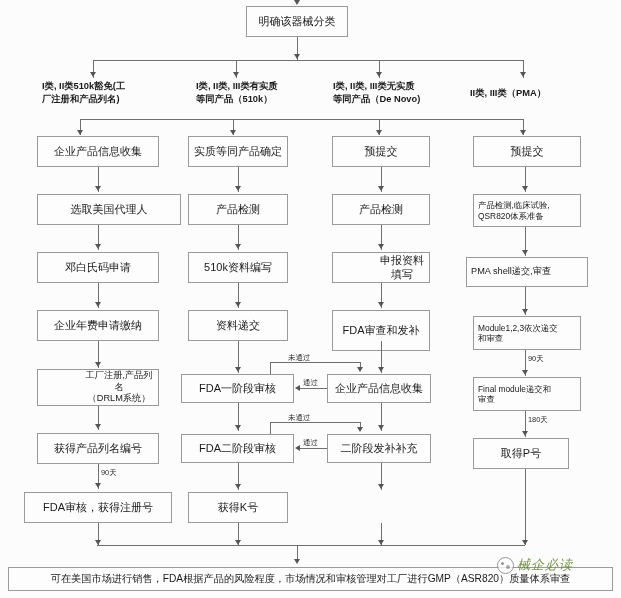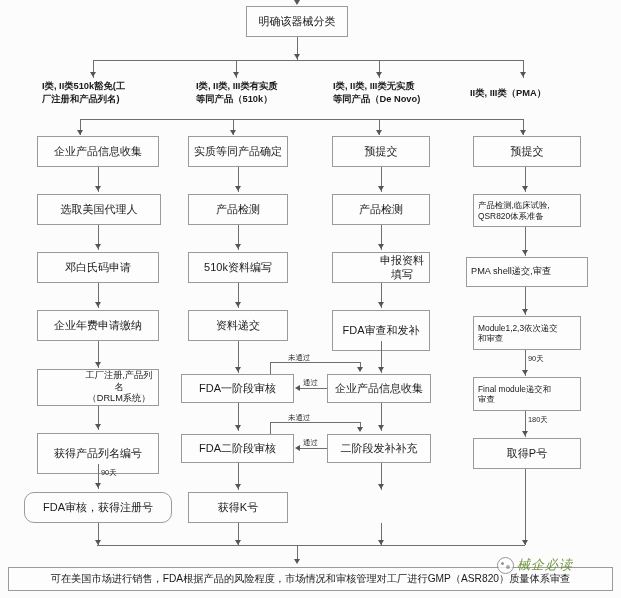--- a/index.html
+++ b/index.html
@@ -184,43 +184,43 @@
   <div class="arrow-d" style="left:230px; top:130px;"></div>
   <div class="vline" style="left:379px; top:119px; height:16px;"></div>
   <div class="arrow-d" style="left:376px; top:130px;"></div>
   <div class="vline" style="left:523px; top:119px; height:16px;"></div>
   <div class="arrow-d" style="left:520px; top:130px;"></div>
 
   <div class="node" style="left:37px; top:136px; width:122px; height:31px;">企业产品信息收集</div>
   <div class="vline" style="left:97.5px; top:167px; height:25px;"></div>
   <div class="arrow-d" style="left:94.5px; top:186px;"></div>
 
-  <div class="node" style="left:37px; top:194px; width:124px; height:31px;">选取美国代理人</div>
+  <div class="node" style="left:37px; top:194px; width:144px; height:31px;">选取美国代理人</div>
   <div class="vline" style="left:97.5px; top:225px; height:25px;"></div>
   <div class="arrow-d" style="left:94.5px; top:244px;"></div>
 
   <div class="node" style="left:37px; top:252px; width:122px; height:31px;text-align:right;">邓白氏码申请</div>
   <div class="vline" style="left:97.5px; top:283px; height:25px;"></div>
   <div class="arrow-d" style="left:94.5px; top:302px;"></div>
 
   <div class="node" style="left:37px; top:310px; width:122px; height:31px;">企业年费申请缴纳</div>
   <div class="vline" style="left:97.5px; top:341px; height:27px;"></div>
   <div class="arrow-d" style="left:94.5px; top:362px;"></div>
 
   <div class="node small" style="left:37px; top:369px; width:122px; height:37px; white-space:pre-line;padding-left:44px;">工厂注册,产品列名
 （DRLM系统）</div>
   <div class="vline" style="left:97.5px; top:406px; height:24px;"></div>
   <div class="arrow-d" style="left:94.5px; top:424px;"></div>
 
-  <div class="node" style="left:37px; top:433px; width:122px; height:41px;text-align:center;">获得产品列名编号</div>
+  <div class="node" style="left:37px; top:433px; width:122px; height:31px;text-align:center;">获得产品列名编号</div>
   <div class="vline" style="left:97.5px; top:464px; height:25px;"></div>
   <div class="arrow-d" style="left:94.5px; top:483px;"></div>
   <div class="elabel" style="left:101px; top:468px;">90天</div>
 
-  <div class="node" style="left:24px; top:492px; width:148px; height:31px;border-radius:10px;">FDA审核，获得注册号</div>
+  <div class="node" style="left:24px; top:492px; width:148px; height:31px;">FDA审核，获得注册号</div>
   <div class="vline" style="left:97.5px; top:523px; height:22px;"></div>
 
   <div class="node" style="left:188px; top:136px; width:100px; height:31px;">实质等同产品确定</div>
   <div class="vline" style="left:237.5px; top:167px; height:25px;"></div>
   <div class="arrow-d" style="left:234.5px; top:186px;"></div>
 
   <div class="node" style="left:188px; top:194px; width:100px; height:31px;">产品检测</div>
   <div class="vline" style="left:237.5px; top:225px; height:25px;"></div>
   <div class="arrow-d" style="left:234.5px; top:244px;"></div>
 
@@ -307,21 +307,21 @@
   <div class="vline" style="left:524.5px; top:350px; height:26px;"></div>
   <div class="arrow-d" style="left:521.5px; top:370px;"></div>
   <div class="elabel" style="left:528px; top:354px;">90天</div>
 
   <div class="node tiny left" style="left:473px; top:377px; width:108px; height:34px; white-space:pre-line;">Final module递交和
 审查</div>
   <div class="vline" style="left:524.5px; top:411px; height:26px;"></div>
   <div class="arrow-d" style="left:521.5px; top:431px;"></div>
   <div class="elabel" style="left:528px; top:415px;">180天</div>
 
-  <div class="node" style="left:473px; top:438px; width:108px; height:31px;">取得P号</div>
+  <div class="node" style="left:473px; top:438px; width:96px; height:31px;">取得P号</div>
   <div class="vline" style="left:524.5px; top:469px; height:76px;"></div>
 
   <div class="hline" style="left:97px; top:545px; width:428px;"></div>
   <div class="arrow-d" style="left:94.5px; top:540px;"></div>
   <div class="arrow-d" style="left:234.5px; top:540px;"></div>
   <div class="arrow-d" style="left:377.5px; top:540px;"></div>
   <div class="arrow-d" style="left:521.5px; top:540px;"></div>
 
   <div class="vline" style="left:296.5px; top:545px; height:16px;"></div>
   <div class="arrow-d" style="left:293.5px; top:559px;"></div>

